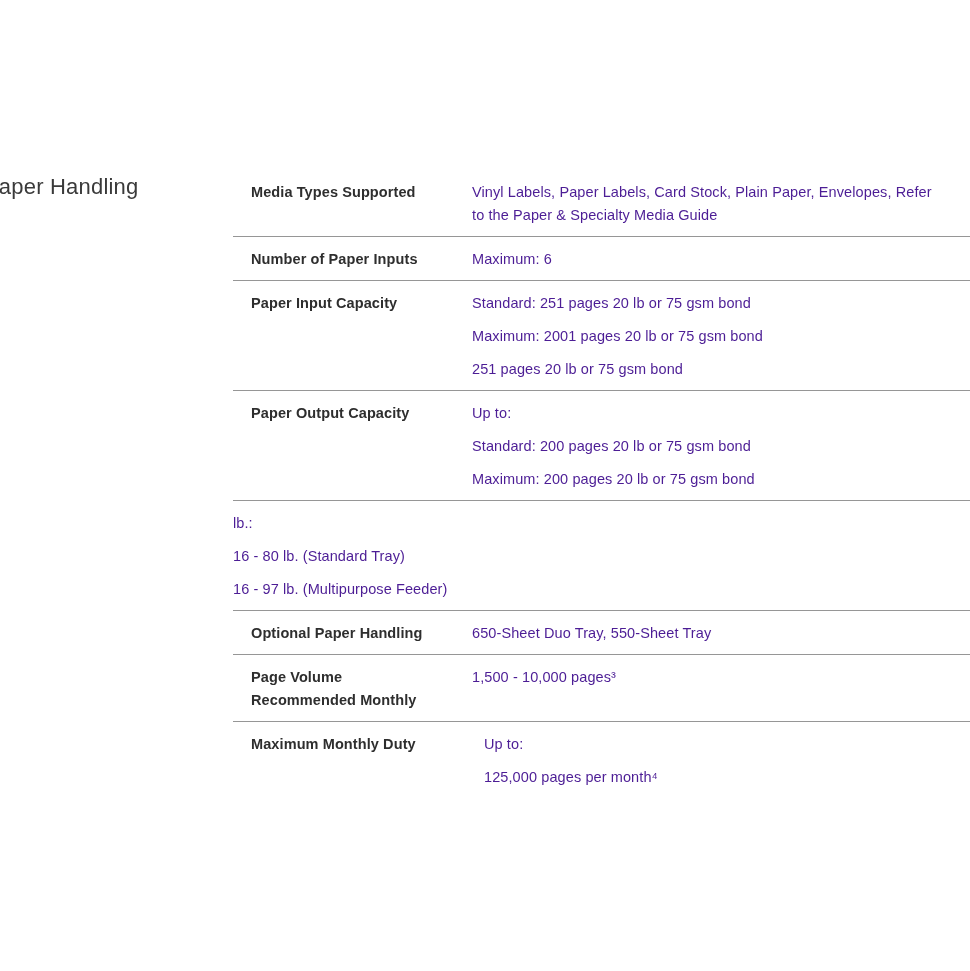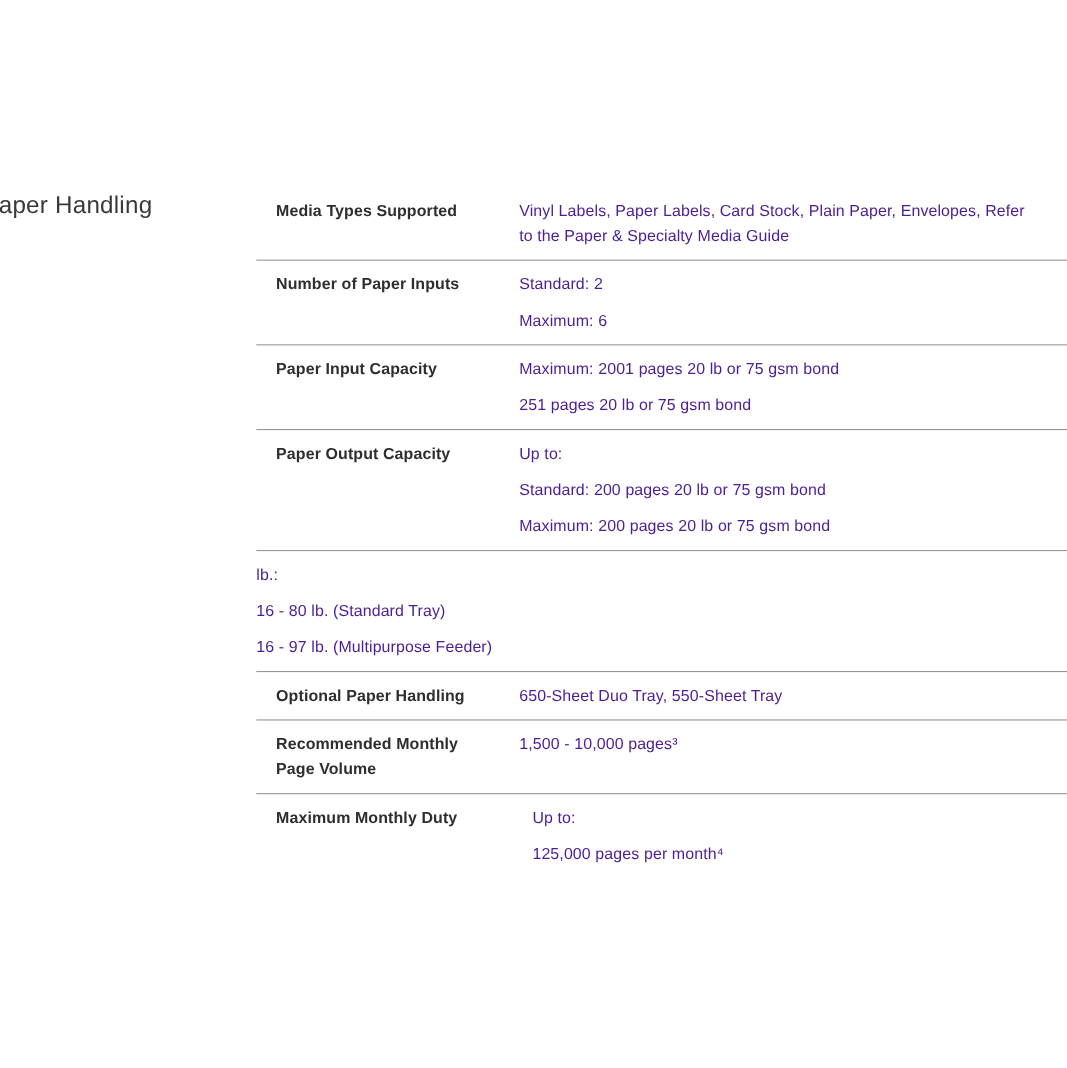--- a/index.html
+++ b/index.html
@@ -95,33 +95,33 @@
           </div>
         </div>
   </div>
 
   <div class="spec-row">
     <div class="spec-label">
           <div class="label-line">Number of Paper Inputs</div>
         </div>
     <div class="spec-values">
           <div class="value-paragraph">
-            <div class="value-line">Standard: 2</div>
-          </div>
-          <div class="value-paragraph">
             <div class="value-line">Maximum: 6</div>
           </div>
         </div>
   </div>
 
   <div class="spec-row">
     <div class="spec-label">
           <div class="label-line">Paper Input Capacity</div>
         </div>
     <div class="spec-values">
+          <div class="value-paragraph">
+            <div class="value-line">Standard: 251 pages 20 lb or 75 gsm bond</div>
+          </div>
           <div class="value-paragraph">
             <div class="value-line">Maximum: 2001 pages 20 lb or 75 gsm bond</div>
           </div>
           <div class="value-paragraph">
             <div class="value-line">251 pages 20 lb or 75 gsm bond</div>
           </div>
         </div>
   </div>
 
   <div class="spec-row">
@@ -161,22 +161,22 @@
         </div>
     <div class="spec-values">
           <div class="value-paragraph">
             <div class="value-line">650-Sheet Duo Tray, 550-Sheet Tray</div>
           </div>
         </div>
   </div>
 
   <div class="spec-row">
     <div class="spec-label">
+          <div class="label-line">Page Volume</div>
           <div class="label-line">Recommended Monthly</div>
-          <div class="label-line">Page Volume</div>
         </div>
     <div class="spec-values">
           <div class="value-paragraph">
             <div class="value-line">1,500 - 10,000 pages³</div>
           </div>
         </div>
   </div>
 
   <div class="spec-row">
     <div class="spec-label">

